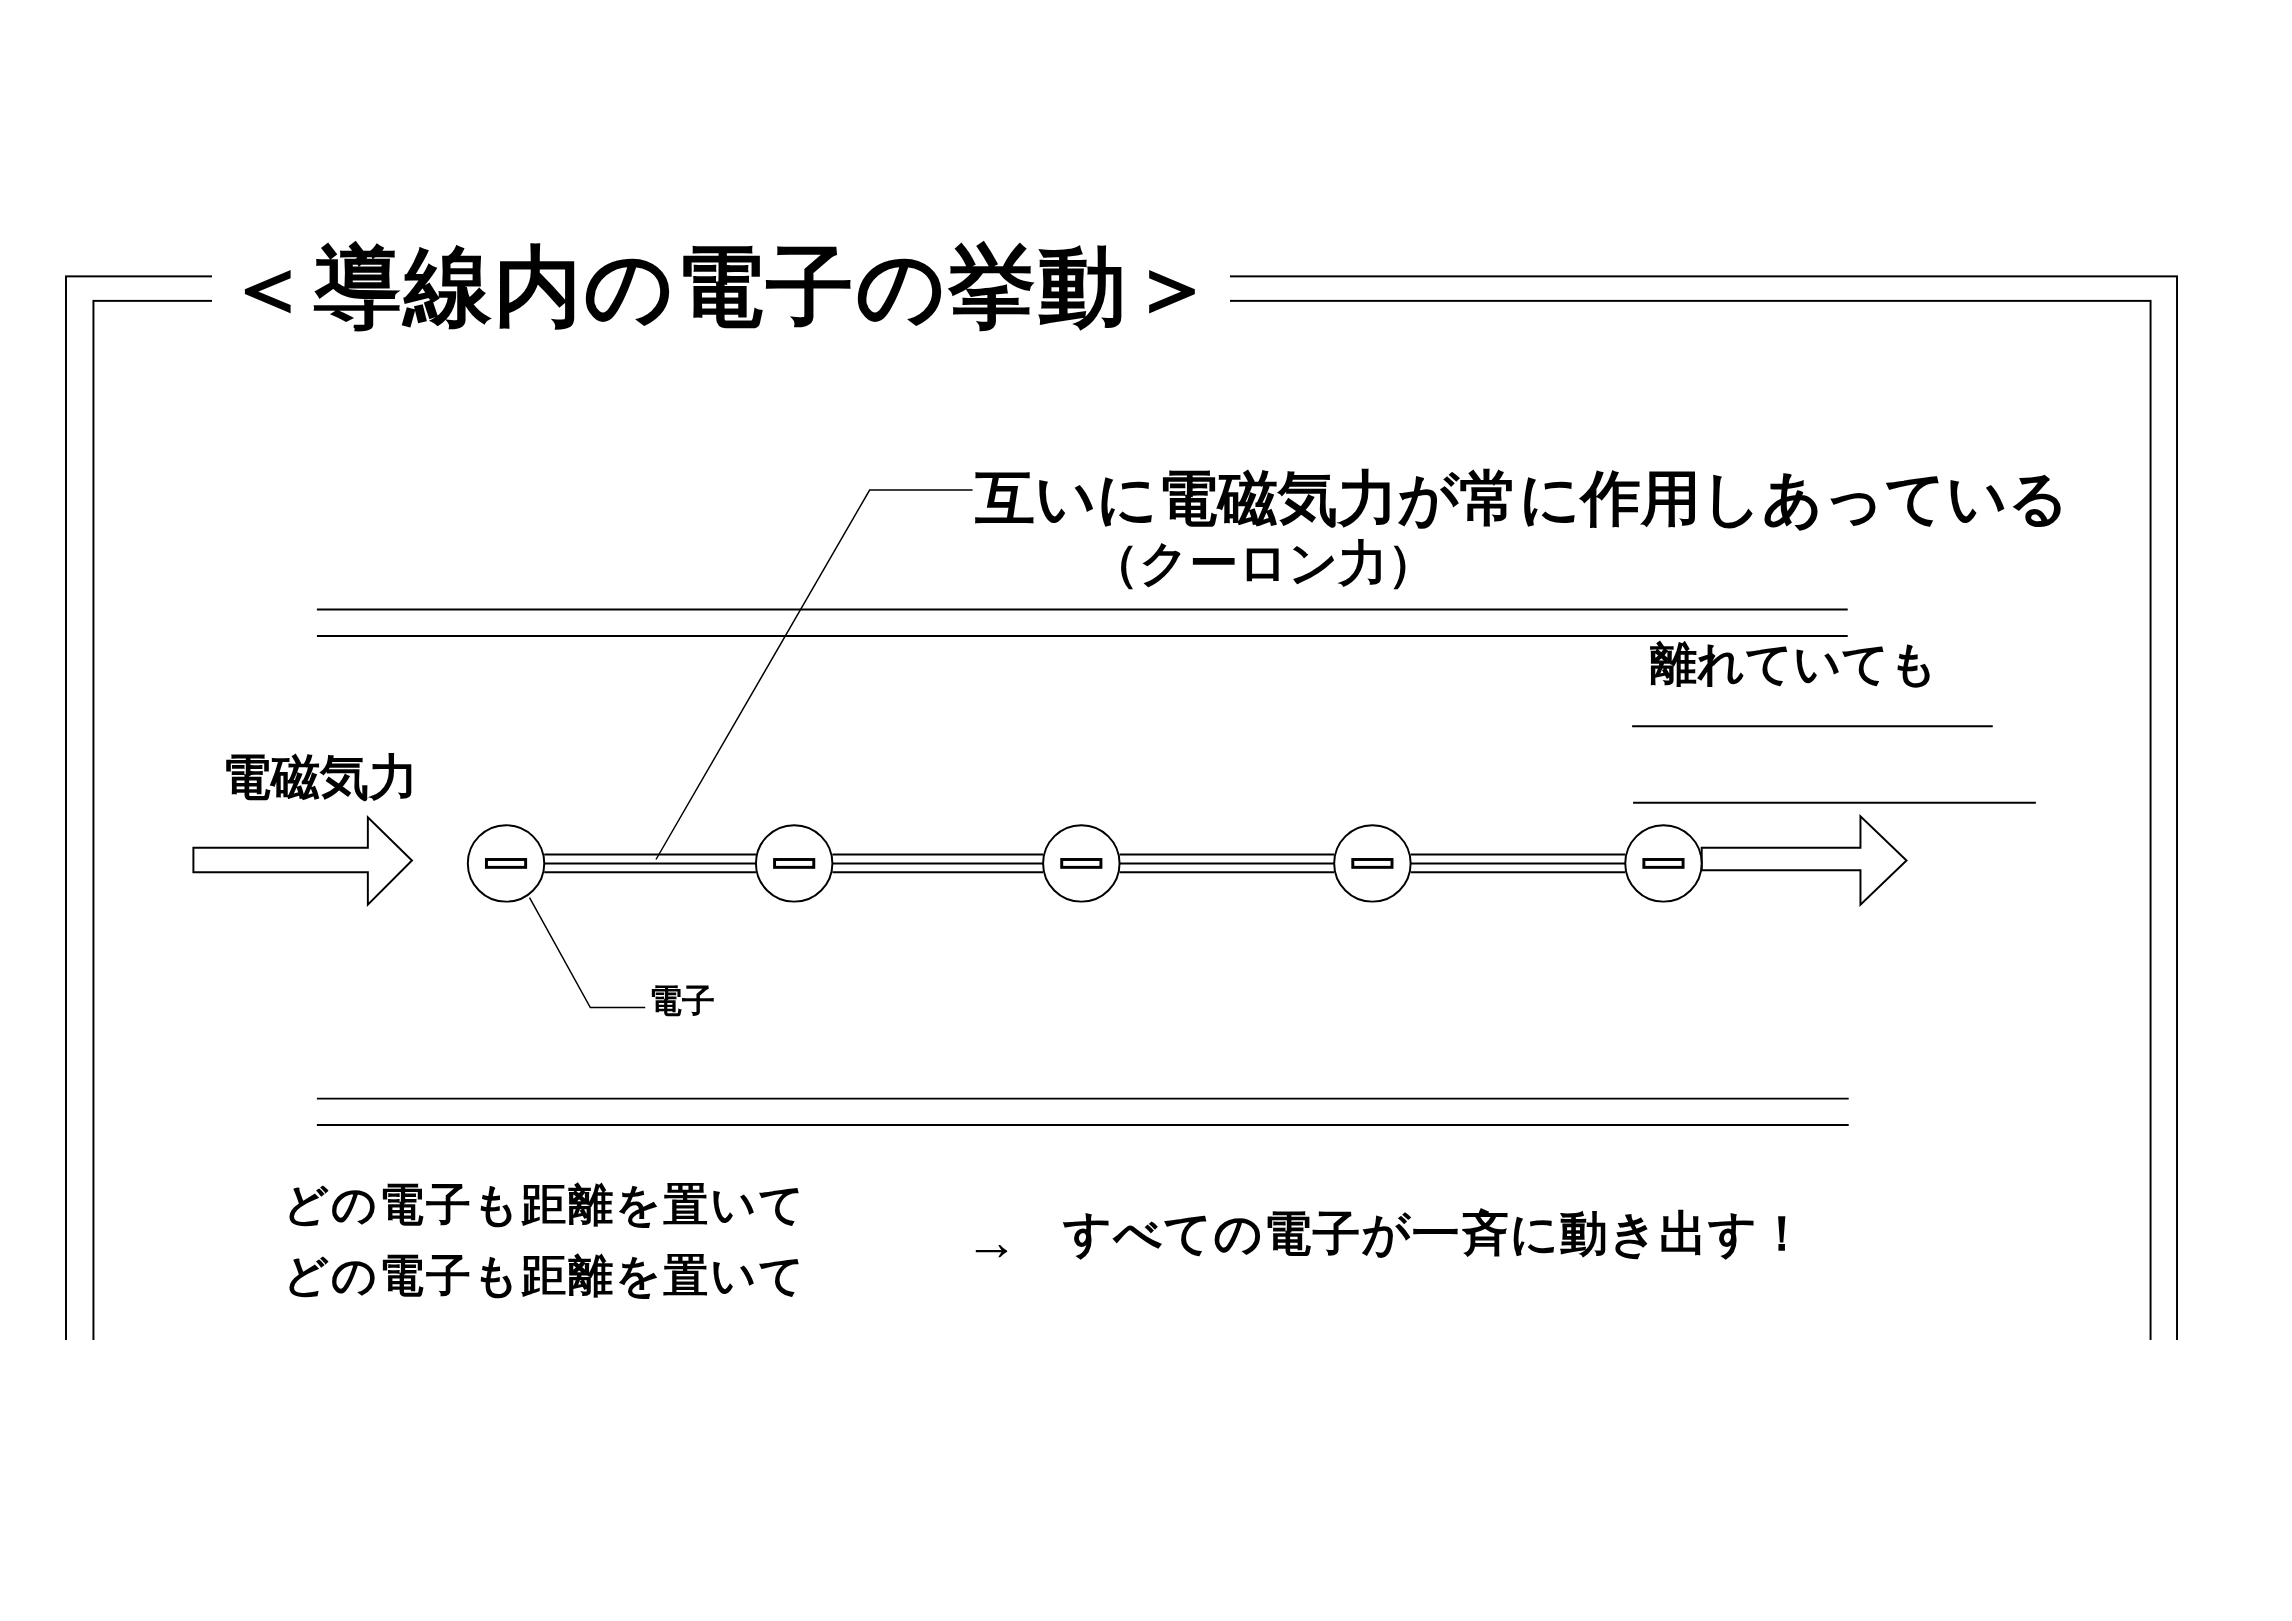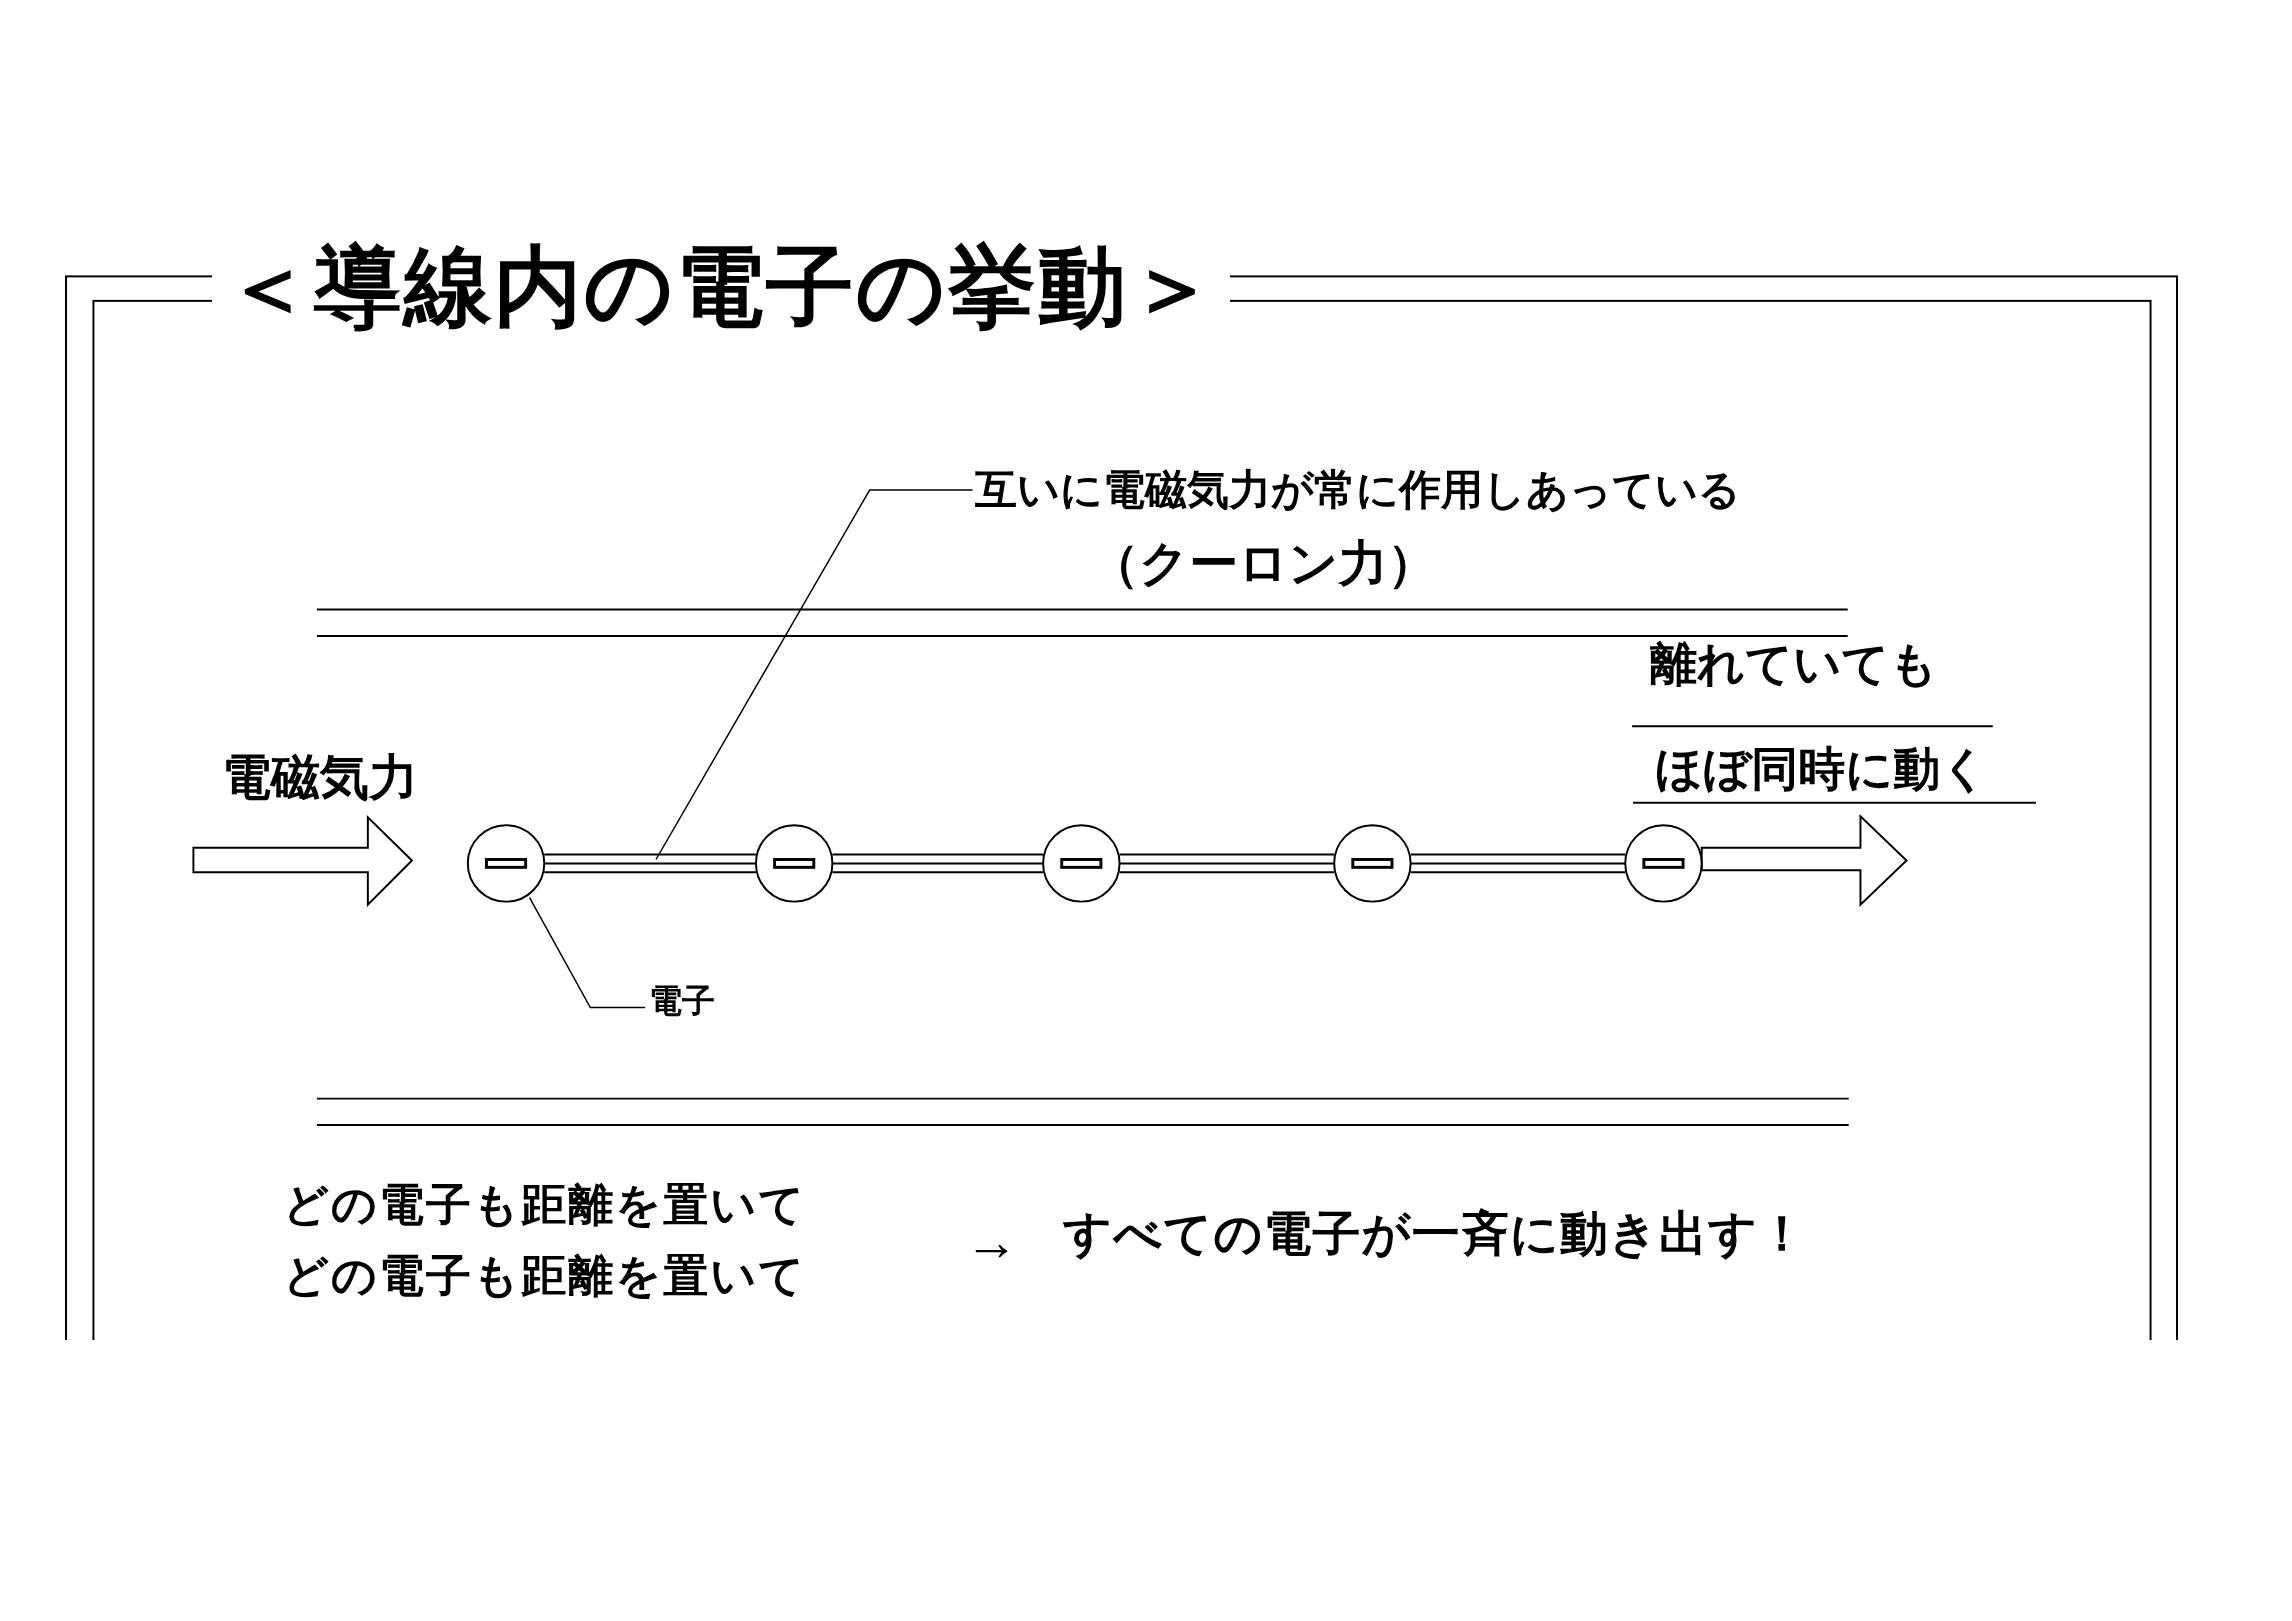--- a/index.html
+++ b/index.html
@@ -11,21 +11,21 @@
     color:#000;
     overflow:hidden;
   }
   #diagram-svg{position:absolute;left:0;top:0;}
   .txt{position:absolute;line-height:1;white-space:nowrap;color:#000;}
   .title{
     font-size:88px;font-weight:bold;
     background:#ffffff;padding:0 11.8px;
     letter-spacing:2px;
   }
-  .callout1{font-size:42px;font-weight:bold;}
+  .callout1{font-size:60px;font-weight:bold;}
   .callout2{font-size:49px;font-weight:bold;}
   .force{font-size:49px;font-weight:bold;}
   .rnote{font-size:47px;font-weight:bold;}
   .elabel{font-size:33px;font-weight:bold;}
   .bnote{font-size:45px;font-weight:bold;letter-spacing:2px;}
   .barrow{font-size:53px;font-weight:normal;}
   .concl{font-size:48px;font-weight:bold;letter-spacing:1px;}
 </style>
 </head>
 <body>
@@ -80,21 +80,20 @@
   </svg>
 
   <div class="txt title" style="left:212px;top:243px;">＜導線内の電子の挙動＞</div>
 
   <div class="txt callout1" style="left:975px;top:469px;">互いに電磁気力が常に作用しあっている</div>
   <div class="txt callout2" style="left:1090px;top:539px;text-align:right;">（クーロン力）</div>
 
   <div class="txt force" style="left:192px;top:753px;margin-left:30px;">電磁気力</div>
 
   <div class="txt rnote" style="left:1650px;top:640px;">離れていても</div>
-  <div class="txt rnote" style="left:1655px;top:745px;">ほぼ同時に動く</div>
 
   <div class="txt elabel" style="left:649px;top:984px;">電子</div>
 
   <div class="txt bnote" style="left:283px;top:1182px;">どの電子も距離を置いて</div>
   <div class="txt bnote" style="left:283px;top:1253px;">どの電子も距離を置いて</div>
 
   <div class="txt barrow" style="left:965px;top:1215px;">→</div>
 
   <div class="txt concl" style="left:1063px;top:1210px;">すべての電子が一斉に動き出す！</div>
 </div>

